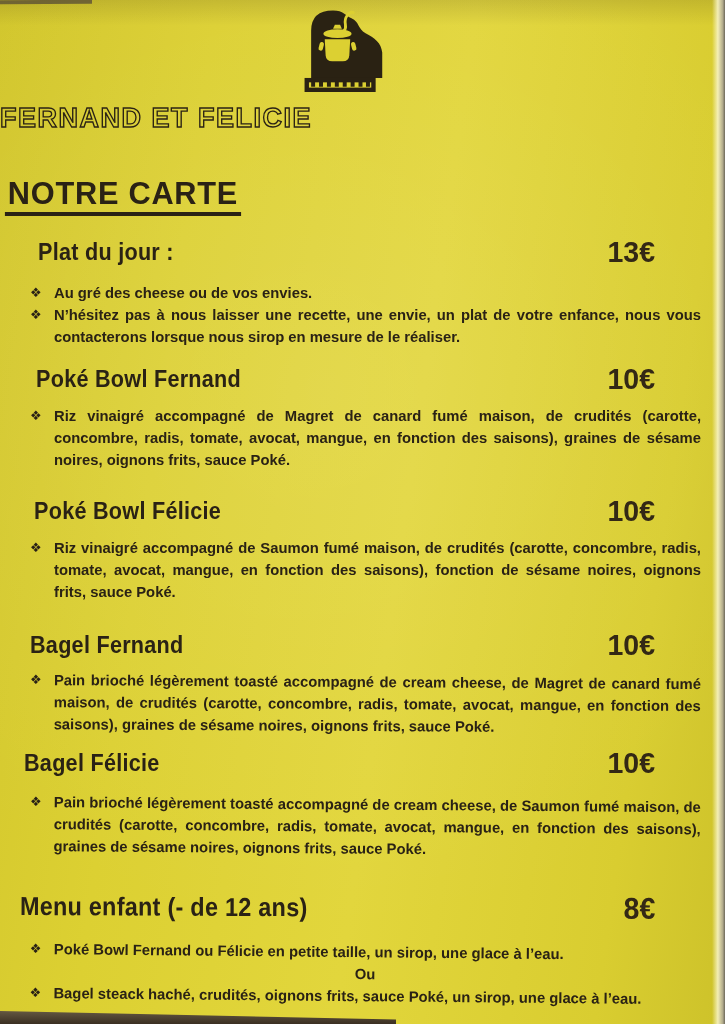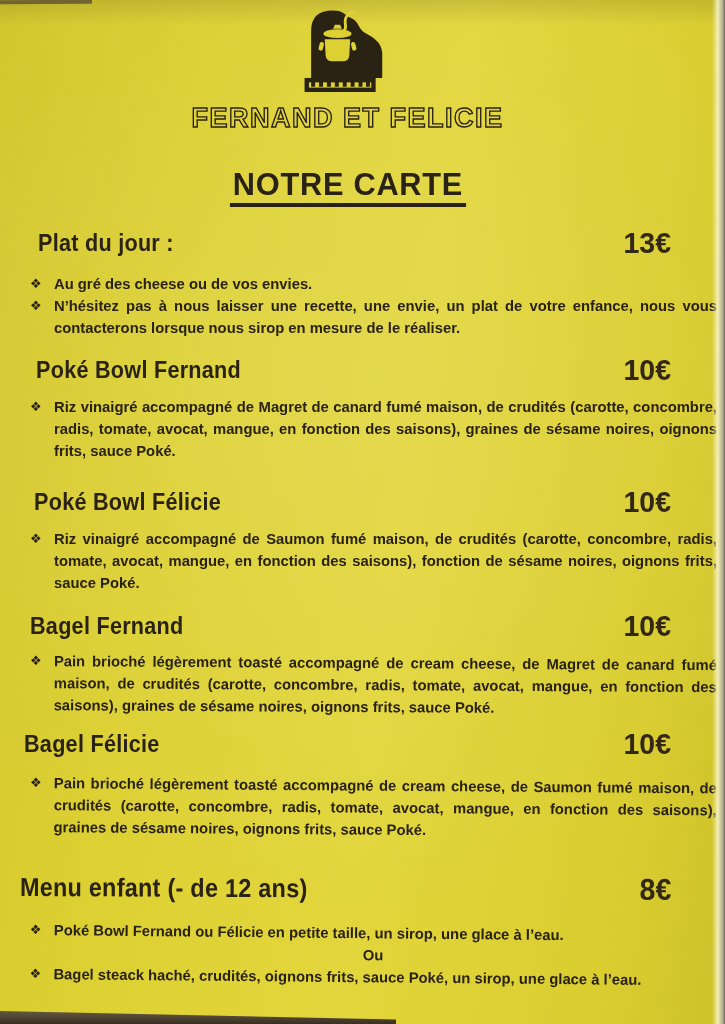--- a/index.html
+++ b/index.html
@@ -17,56 +17,56 @@
     color:#2a2215;
   }
   
   .edge-top{position:absolute;top:0;left:0;width:92px;height:4px;background:#554a36;opacity:.75;transform:rotate(-.4deg);}
   .edge-right{position:absolute;top:0;right:0;width:13px;height:100%;
     background:linear-gradient(to right, rgba(248,244,196,0) 0%, rgba(250,246,205,.85) 45%, #b3ac8d 82%, #6d685a 100%);}
   .edge-bottom{position:absolute;bottom:0;left:0;width:396px;height:16px;
     background:linear-gradient(to bottom,#6e6149,#3a2f22);
     clip-path:polygon(0 18%,100% 72%,100% 100%,0 100%);}
   
-  .header{padding-top:6px;padding-right:30px;text-align:center;}
+  .header{padding-top:6px;padding-right:30px;text-align:left;}
   .logo{display:block;margin:0 auto;}
   .brand{
     margin-top:10px;line-height:32px;font-size:27px;font-weight:bold;letter-spacing:1.5px;
     color:#2a2215;
   }
   @supports (-webkit-text-stroke: 1px black){
     .brand{color:transparent;-webkit-text-stroke:1.35px #2a2215;}
   }
   .tagline{margin-top:4px;font-size:15px;font-weight:bold;letter-spacing:2.5px;line-height:18px;}
-  .title-wrap{margin-top:32px;}
+  .title-wrap{margin-top:41px;}
   .title{
     display:inline-block;font-size:32px;font-weight:bold;letter-spacing:.8px;line-height:36px;
     border-bottom:4px solid #2a2215;padding:0 3px 1px 3px;transform:scaleX(.96);
   }
   
-  .menu{padding:0 8px 0 30px;}
+  .menu{padding:0 24px 0 30px;}
   .head{display:flex;align-items:flex-end;justify-content:space-between;line-height:32px;}
   .sec-name{
     font-size:24px;font-weight:bold;letter-spacing:.3px;white-space:nowrap;
     transform:scaleX(.9);transform-origin:left bottom;
   }
   .price{
     font-size:30px;font-weight:bold;margin-right:46px;white-space:nowrap;
     transform:scaleX(.95);transform-origin:right bottom;color:#332815;
   }
   .items{font-size:14.8px;font-weight:bold;line-height:22px;}
   .item{display:flex;}
   .bullet{flex:none;width:24px;font-size:13px;line-height:22px;}
   .item-text{flex:1;text-align:justify;}
   .or-row{text-align:center;}
   
   .s1 .head{margin-top:20px;padding-left:8px;}   .s1 .items{margin-top:14px;}
   .s2 .head{margin-top:15px;padding-left:6px;align-items:flex-end;}   .s2 .items{margin-top:10px;}
   .s3 .head{margin-top:24px;padding-left:4px;}   .s3 .items{margin-top:10px;}
-  .s4 .head{margin-top:16px;padding-left:0;gap:11px;}     .s4 .items{margin-top:8px;transform:rotate(.35deg);transform-origin:left top;}
+  .s4 .head{margin-top:26px;padding-left:0;gap:11px;}     .s4 .items{margin-top:8px;transform:rotate(.35deg);transform-origin:left top;}
   .s5 .head{margin-top:12px;padding-left:0;margin-left:-6px;}  .s5 .items{margin-top:12px;transform:rotate(.45deg);transform-origin:left top;}
   .s6 .head{margin-top:33px;padding-left:0;margin-left:-10px;transform:rotate(.25deg);transform-origin:left top;}
   .s6 .sec-name{font-size:26px;}
   .s6 .items{margin-top:16px;transform:rotate(.55deg);transform-origin:left top;}
 </style>
 </head>
 <body>
 
 <div class="paper">
 

